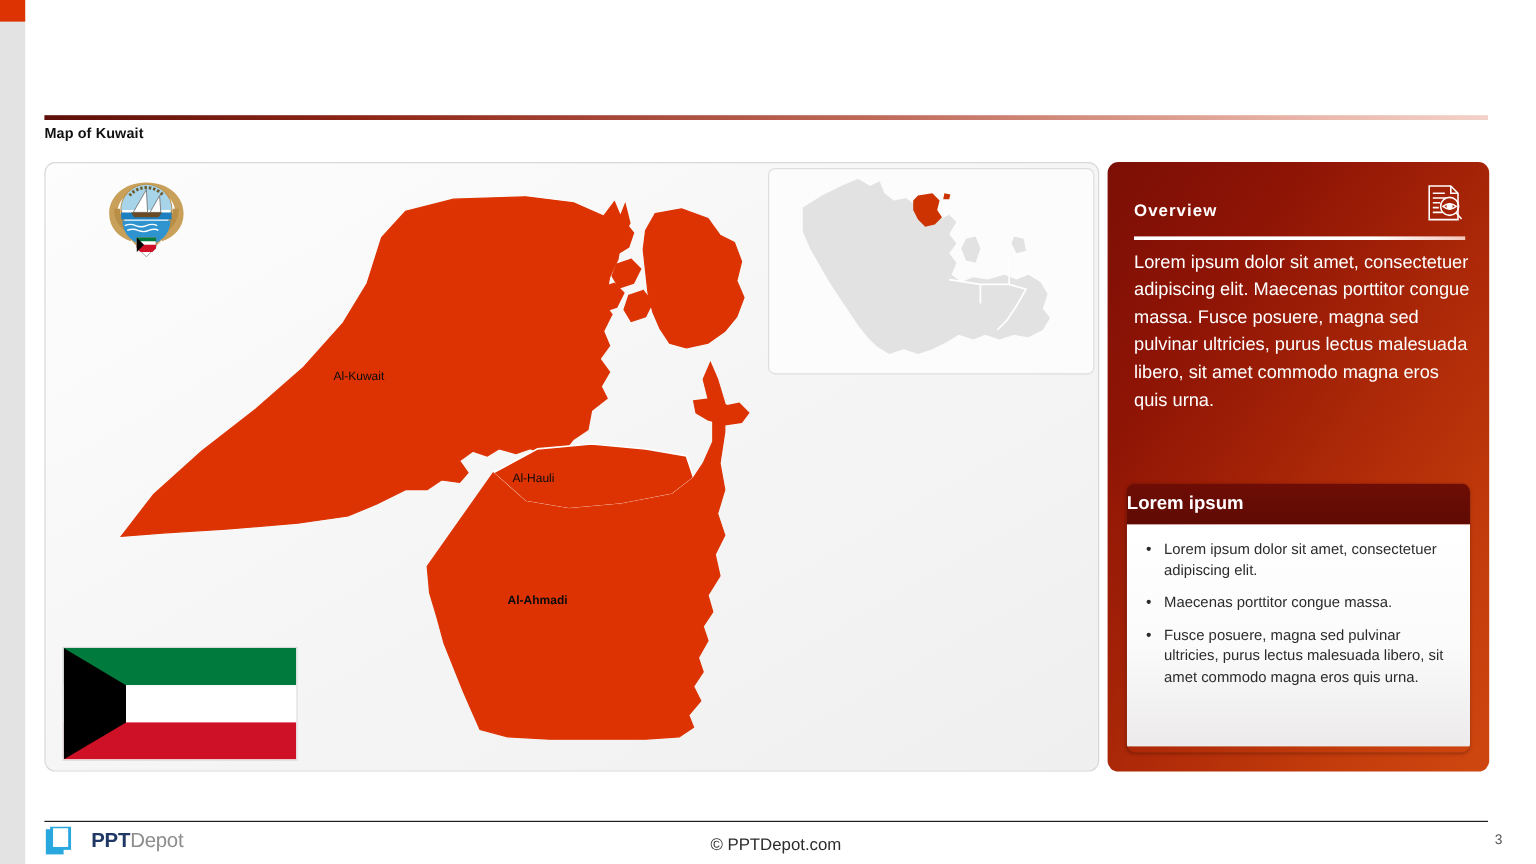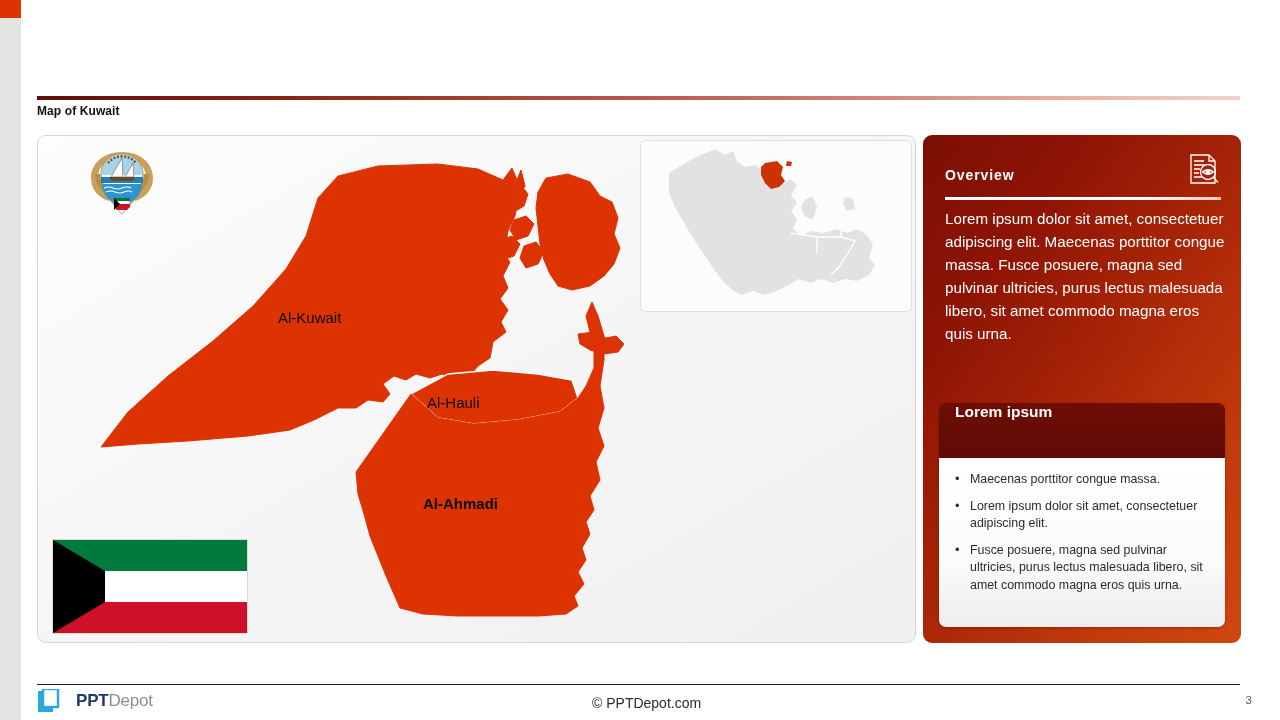--- a/index.html
+++ b/index.html
@@ -71,21 +71,21 @@
     right: 3px; top: 4px;
     width: 272px; height: 172px;
     background: #fcfcfc;
     border: 1px solid #dededd;
     border-radius: 6px;
     overflow: hidden;
   }
 
   .region-label {
     position: absolute;
-    font-size: 15px;
+    font-size: 10px;
     color: #0b0b0b;
     white-space: nowrap;
   }
   .lbl-kuwait { left: 240px; top: 173px; }
   .lbl-hauli  { left: 389px; top: 258px; }
   .lbl-ahmadi { left: 385px; top: 359px; font-weight: bold; }
 
   
   .overview-panel {
     position: absolute;
@@ -123,25 +123,25 @@
   
   .bullet-card {
     position: absolute;
     left: 16px; top: 268px;
     width: 286px; height: 224px;
     border-radius: 7px;
     overflow: hidden;
     box-shadow: 0 1px 3px rgba(0,0,0,.28);
   }
   .bc-head {
-    height: 55px;
+    height: 34px;
     background: linear-gradient(to bottom, #6e0d05 0%, #5e0b04 100%);
     display: flex;
-    align-items: flex-start;
-    padding-left: 16px;
+    align-items: center;
+    padding-left: 0;
   }
   .bc-title {
     color: #ffffff;
     font-size: 15.5px;
     font-weight: bold;
   }
   .bc-body {
     height: 185px;
     background: linear-gradient(to bottom, #ffffff 0%, #fbfbfb 55%, #eceaea 100%);
     padding: 13px 14px 0 14px;
@@ -324,22 +324,22 @@
   <div class="ov-underline"></div>
 
   <div class="ov-body">Lorem ipsum dolor sit amet, consectetuer adipiscing elit. Maecenas porttitor congue massa. Fusce posuere, magna sed pulvinar ultricies, purus lectus malesuada libero, sit amet commodo magna eros quis urna.</div>
 
   <div class="bullet-card">
     <div class="bc-head">
       <span class="bc-title">Lorem ipsum</span>
     </div>
     <div class="bc-body">
       <ul class="bc-list">
+        <li>Lorem ipsum dolor sit amet, consectetuer adipiscing elit.</li>
         <li>Maecenas porttitor congue massa.</li>
-        <li>Lorem ipsum dolor sit amet, consectetuer adipiscing elit.</li>
         <li>Fusce posuere, magna sed pulvinar ultricies, purus lectus malesuada libero, sit amet commodo magna eros quis urna.</li>
       </ul>
     </div>
   </div>
 </div>
 
 <div class="footer-rule"></div>
 
 <div class="logo-wrap">
   <svg width="22" height="24" viewBox="0 0 22 24">

